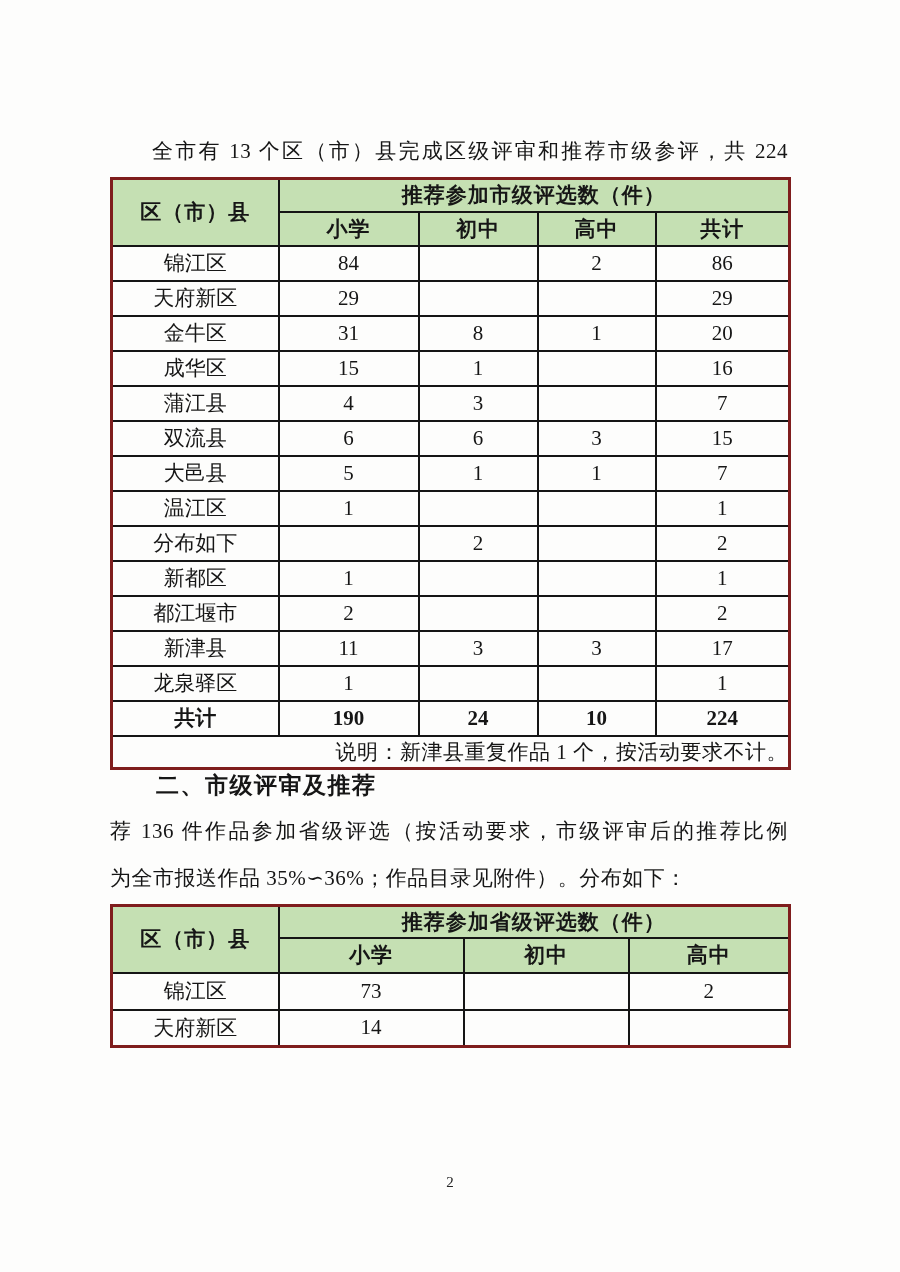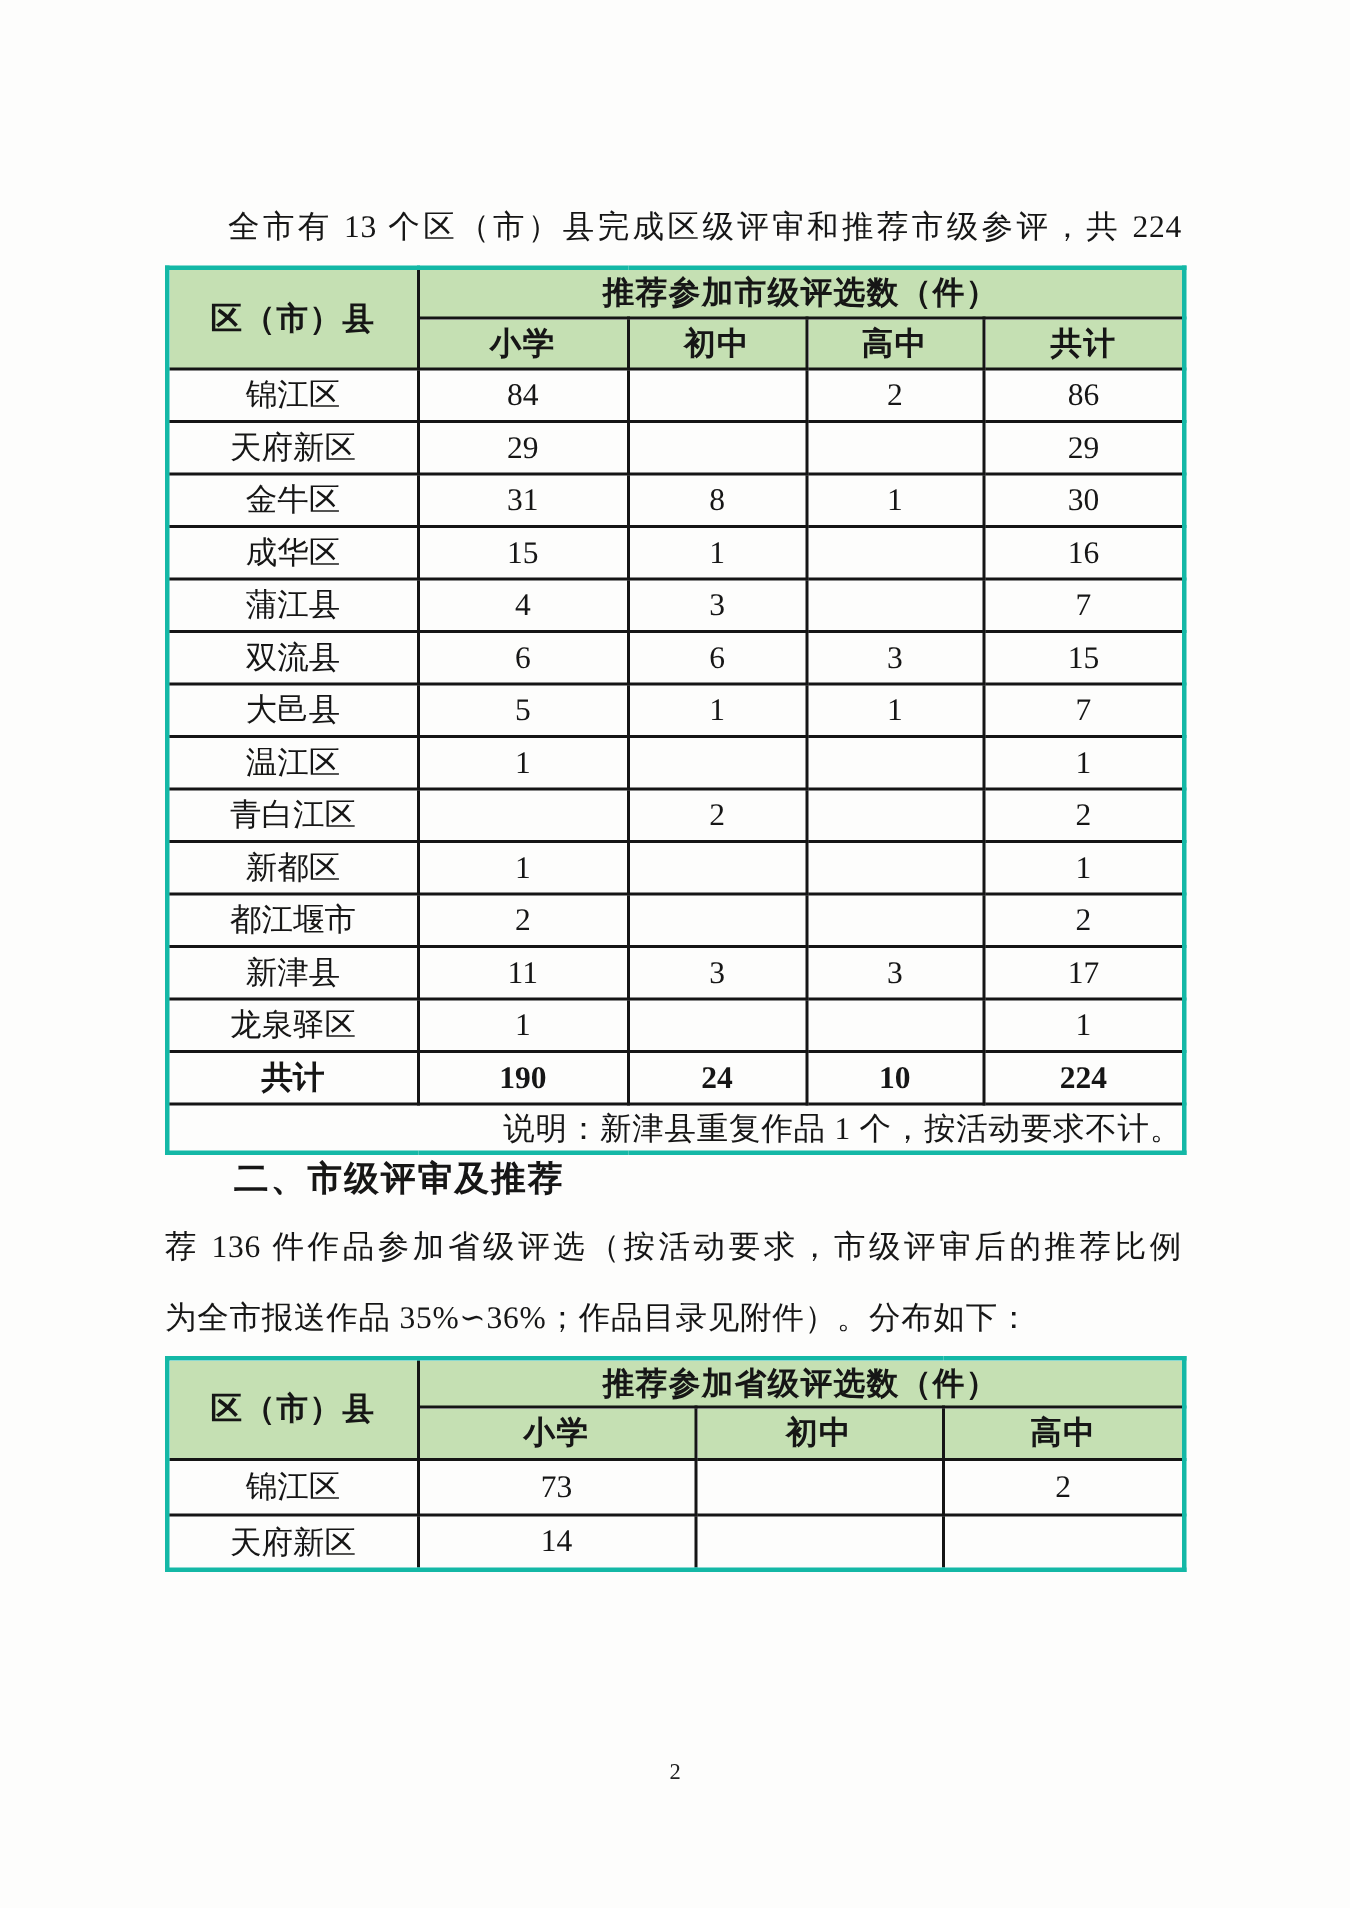--- a/index.html
+++ b/index.html
@@ -24,21 +24,21 @@
 
   .heading {
     padding-left:46px; height:30px; line-height:30px;
     font-family:"Liberation Sans","DejaVu Sans",sans-serif;
     font-weight:bold; font-size:23px; letter-spacing:1.5px;
   }
   .para2 { margin-top:8px; }
 
   table {
     border-collapse:collapse; table-layout:fixed; width:678px;
-    font-size:21px; border:3px solid #14b8a6; margin-top:2px;
+    font-size:21px; border:3px solid #7f1d1d; margin-top:2px;
   }
   th, td {
     border:2px solid #151515; text-align:center; vertical-align:middle;
     padding:0; overflow:hidden;
   }
   thead th {
     background:#c5e0b3; font-weight:bold; letter-spacing:1px;
   }
   tr.hrow1 { height:33px; }
   tr.hrow2 { height:34px; }
@@ -98,21 +98,21 @@
             <td>29</td>
             <td></td>
             <td></td>
             <td>29</td>
           </tr>
           <tr>
             <td>金牛区</td>
             <td>31</td>
             <td>8</td>
             <td>1</td>
-            <td>30</td>
+            <td>20</td>
           </tr>
           <tr>
             <td>成华区</td>
             <td>15</td>
             <td>1</td>
             <td></td>
             <td>16</td>
           </tr>
           <tr>
             <td>蒲江县</td>
@@ -136,21 +136,21 @@
             <td>7</td>
           </tr>
           <tr>
             <td>温江区</td>
             <td>1</td>
             <td></td>
             <td></td>
             <td>1</td>
           </tr>
           <tr>
-            <td>青白江区</td>
+            <td>分布如下</td>
             <td></td>
             <td>2</td>
             <td></td>
             <td>2</td>
           </tr>
           <tr>
             <td>新都区</td>
             <td>1</td>
             <td></td>
             <td></td>

